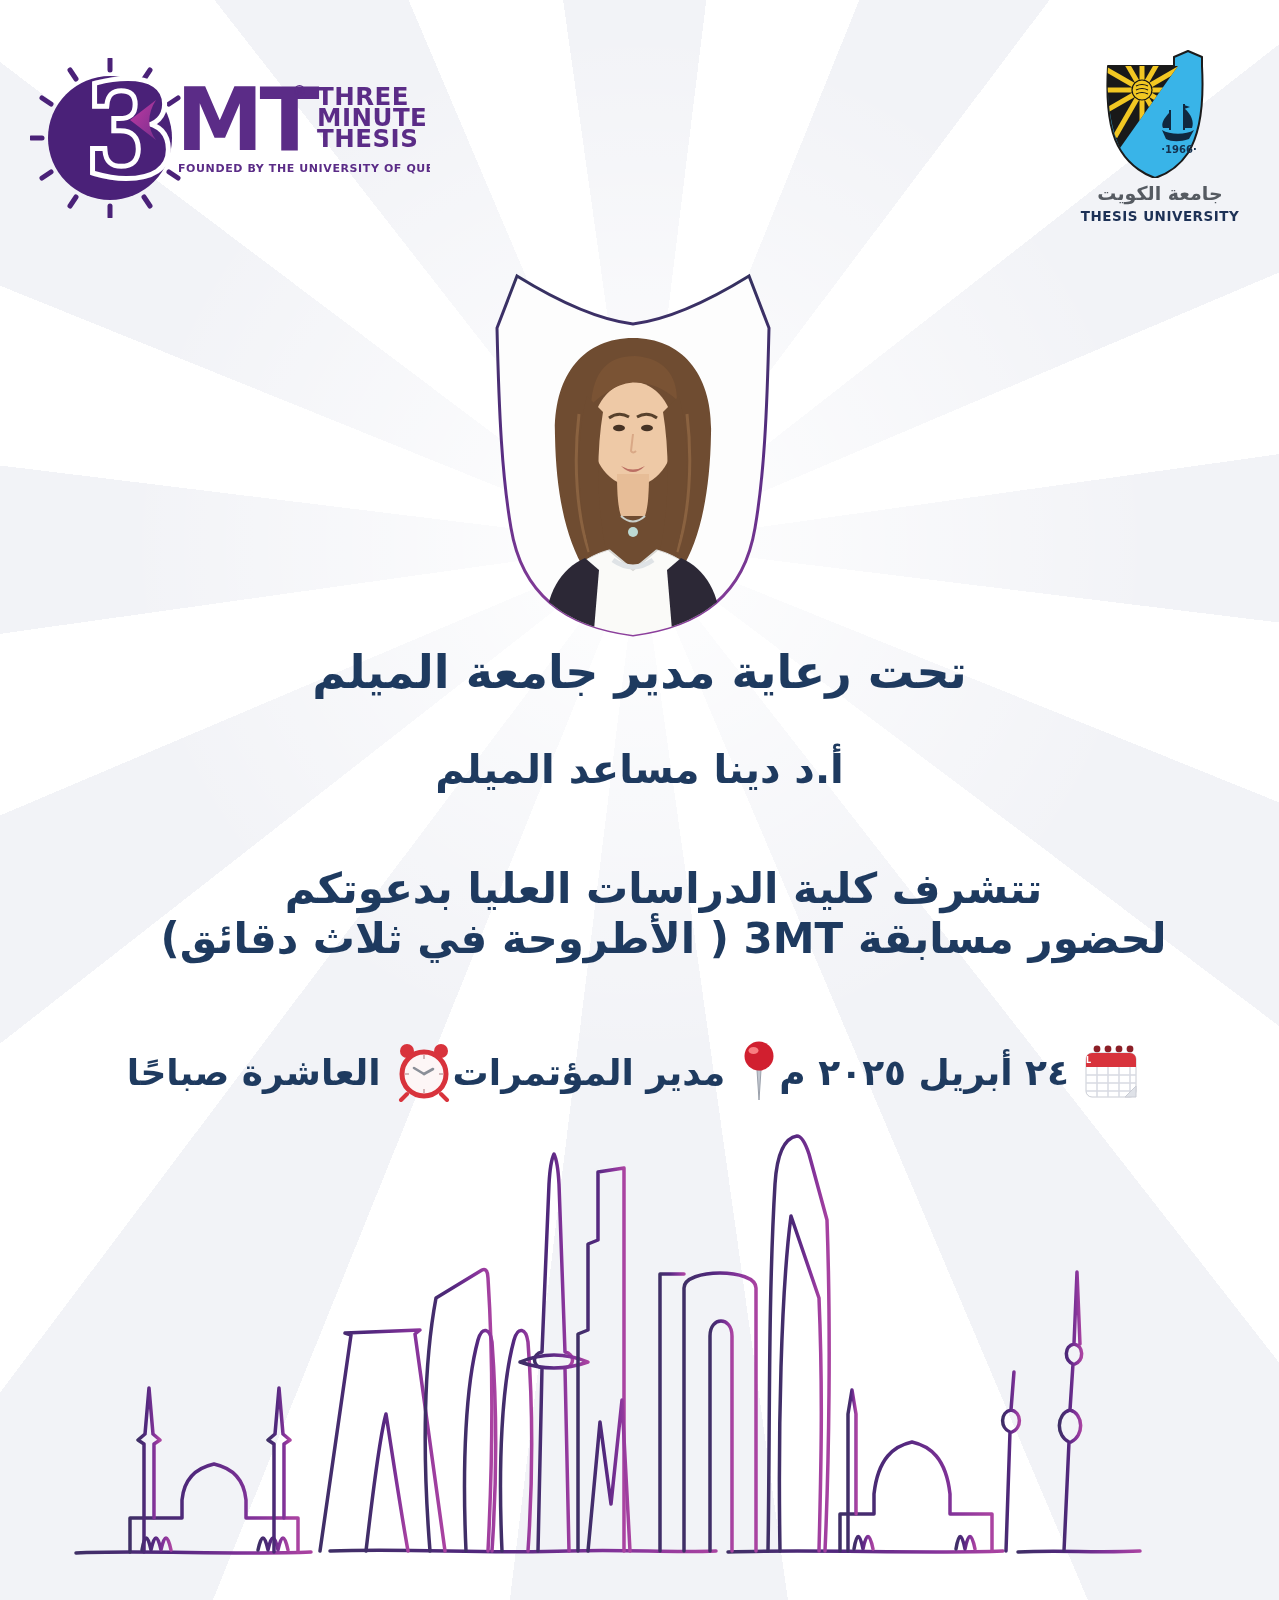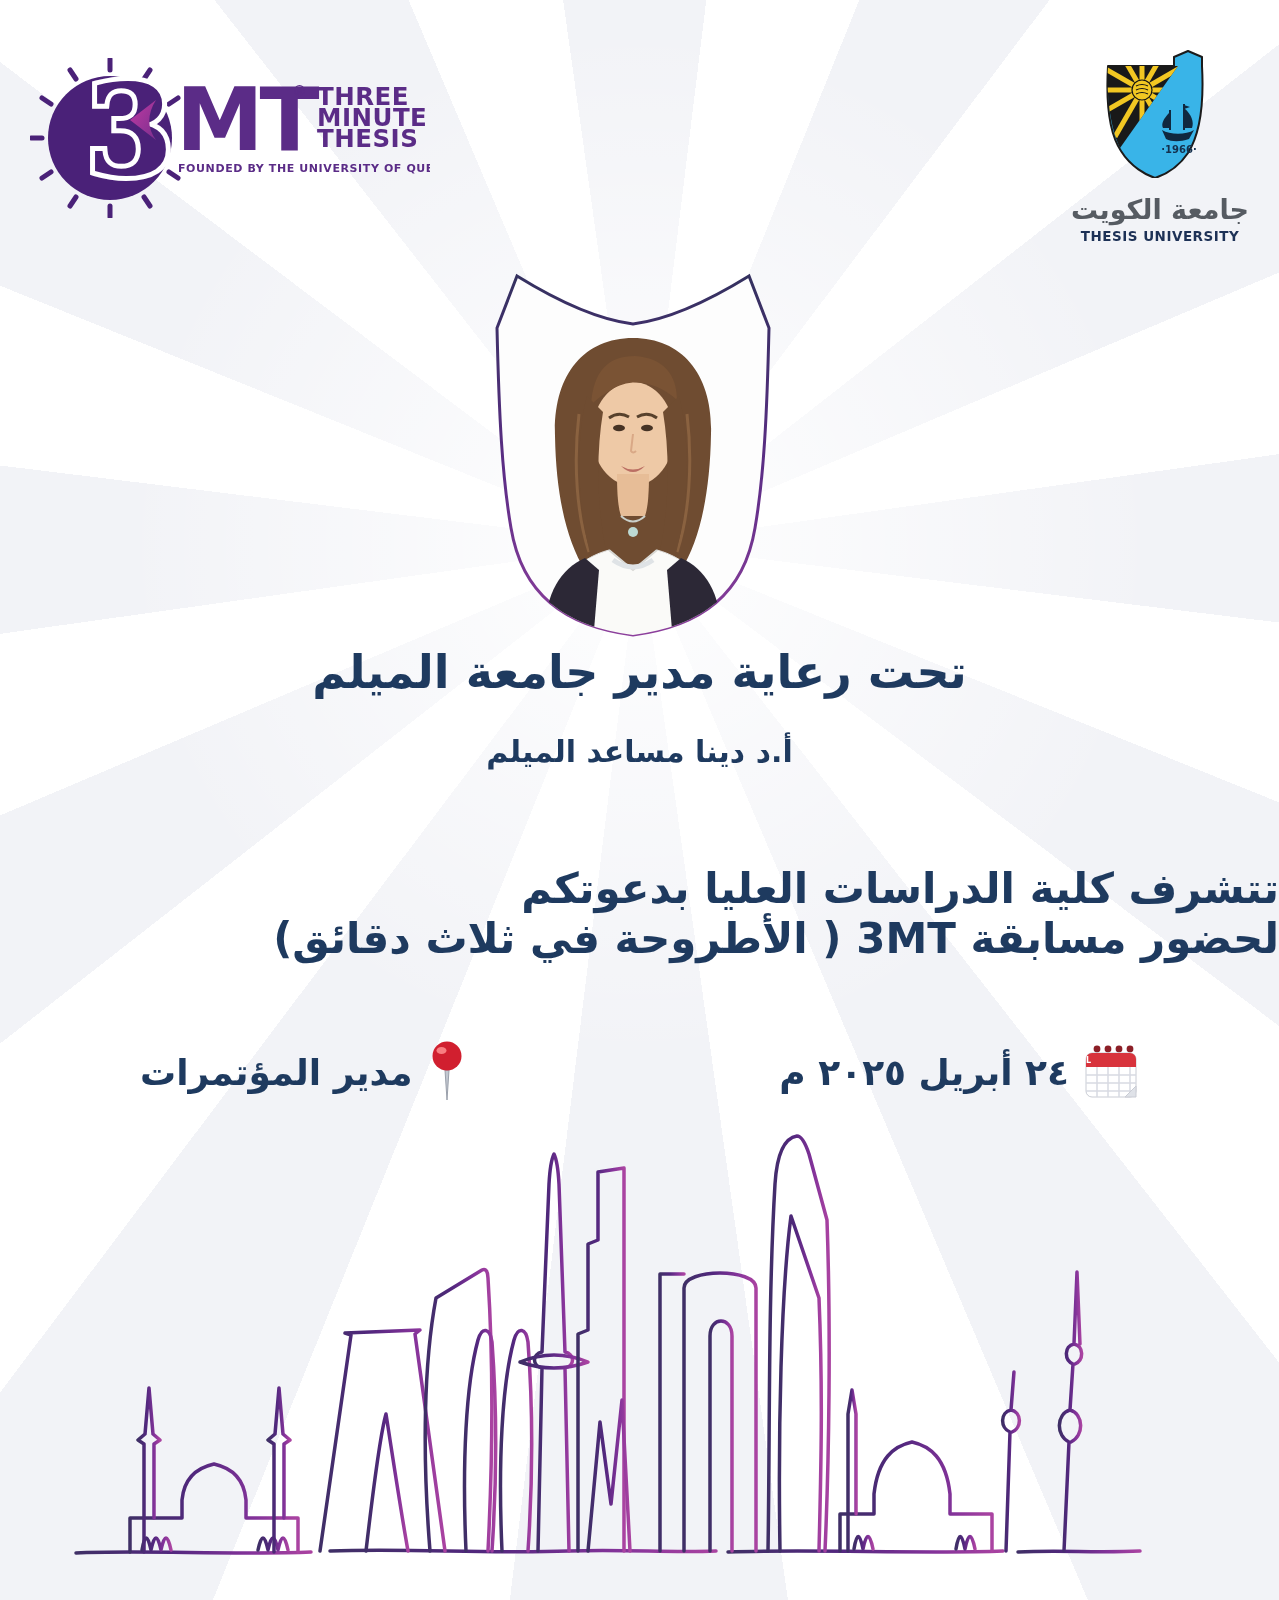--- a/index.html
+++ b/index.html
@@ -8,29 +8,29 @@
     width:1279px;height:1600px;
     overflow:hidden;
     font-family:"DejaVu Sans", sans-serif;
     background:
       radial-gradient(circle at 50% 34%, rgba(255,255,255,.95) 0%, rgba(255,255,255,0) 42%),
       repeating-conic-gradient(from 7deg at 50% 34%, #ffffff 0deg 15deg, #f2f3f7 15deg 30deg);
   }
   
   .logo-3mt{position:absolute;left:30px;top:58px;width:400px;height:160px;}
   .logo-ku{position:absolute;top:50px;right:24px;width:190px;display:flex;flex-direction:column;align-items:center;text-align:right;}
-  .ku-name-ar{margin-top:18px;font-size:27px;font-weight:700;color:#565b62;direction:rtl;line-height:1;}
+  .ku-name-ar{margin-top:6px;font-size:19px;font-weight:700;color:#565b62;direction:rtl;line-height:1;}
   .ku-name-en{margin-top:5px;font-size:13.5px;font-weight:700;color:#1d3156;letter-spacing:.5px;}
   
   .portrait{position:absolute;left:487px;top:264px;width:292px;height:378px;}
   
   .patronage{position:absolute;top:646px;left:0;right:0;text-align:center;direction:rtl;color:#1e3a5f;font-weight:700;}
   .patronage .l1{font-size:46px;line-height:1.15;}
-  .patronage .l2{font-size:30px;line-height:1.15;margin-top:36px;}
-  .invitation{position:absolute;top:864px;left:0;right:0;text-align:right;direction:rtl;color:#1e3a5f;font-weight:700;padding-left:48px;}
+  .patronage .l2{font-size:40px;line-height:1.15;margin-top:47px;}
+  .invitation{position:absolute;top:864px;left:0;right:0;text-align:center;direction:rtl;color:#1e3a5f;font-weight:700;padding-left:48px;}
   .invitation .l1{font-size:42px;line-height:1.2;}
   .invitation .l2{font-size:42px;line-height:1.2;}
   
   .details{
     position:absolute;top:1032px;left:0;right:0;height:80px;
     display:flex;direction:rtl;justify-content:space-between;align-items:center;
     padding:0 140px;
   }
   .detail-item{display:flex;align-items:center;gap:14px;direction:rtl;
     color:#1e3a5f;font-weight:700;font-size:36px;white-space:nowrap;}
@@ -196,20 +196,38 @@
 
     <div class="detail-item">
       <svg class="ico" width="40" height="64" viewBox="0 0 40 64">
         <path d="M18 30 L20 60 L22 30 Z" fill="#c2c7d0" stroke="#9aa0ab"></path>
         <circle cx="20" cy="16" r="14.5" fill="#d11f2f"></circle>
         <ellipse cx="14.5" cy="10.5" rx="5" ry="3.6" fill="#ff8f8f" opacity=".85"></ellipse>
       </svg>
       <span>مدير المؤتمرات</span>
     </div>
 
+    <div class="detail-item">
+      <svg class="ico" width="58" height="60" viewBox="0 0 58 60">
+        <circle cx="12" cy="9" r="7" fill="#d8333c"></circle>
+          <circle cx="46" cy="9" r="7" fill="#d8333c"></circle>
+        <line x1="12" y1="52" x2="6" y2="58" stroke="#d8333c" stroke-width="4" stroke-linecap="round"></line>
+        <line x1="46" y1="52" x2="52" y2="58" stroke="#d8333c" stroke-width="4" stroke-linecap="round"></line>
+        <circle cx="29" cy="32" r="22" fill="#fdf6f6" stroke="#d8333c" stroke-width="5"></circle>
+        <line x1="29" y1="32" x2="19" y2="26" stroke="#8a8f98" stroke-width="2.6" stroke-linecap="round"></line>
+        <line x1="29" y1="32" x2="38" y2="27" stroke="#8a8f98" stroke-width="2.6" stroke-linecap="round"></line>
+        <g stroke="#c7a9ab" stroke-width="1.6">
+          <line x1="29" y1="13" x2="29" y2="17"></line>
+            <line x1="29" y1="47" x2="29" y2="51"></line>
+          <line x1="10" y1="32" x2="14" y2="32"></line>
+            <line x1="44" y1="32" x2="48" y2="32"></line>
+        </g>
+      </svg>
+      <span>العاشرة صباحًا</span>
+    </div>
 
   </div>
 
   <svg class="skyline" viewBox="0 0 1090 472">
     <defs>
       <linearGradient id="skg" x1="0" y1="0" x2="1" y2="0">
         <stop offset="0" stop-color="#3f2f66"></stop>
           <stop offset=".4" stop-color="#52277e"></stop>
         <stop offset=".75" stop-color="#84339a"></stop>
           <stop offset="1" stop-color="#aa43a1"></stop>

